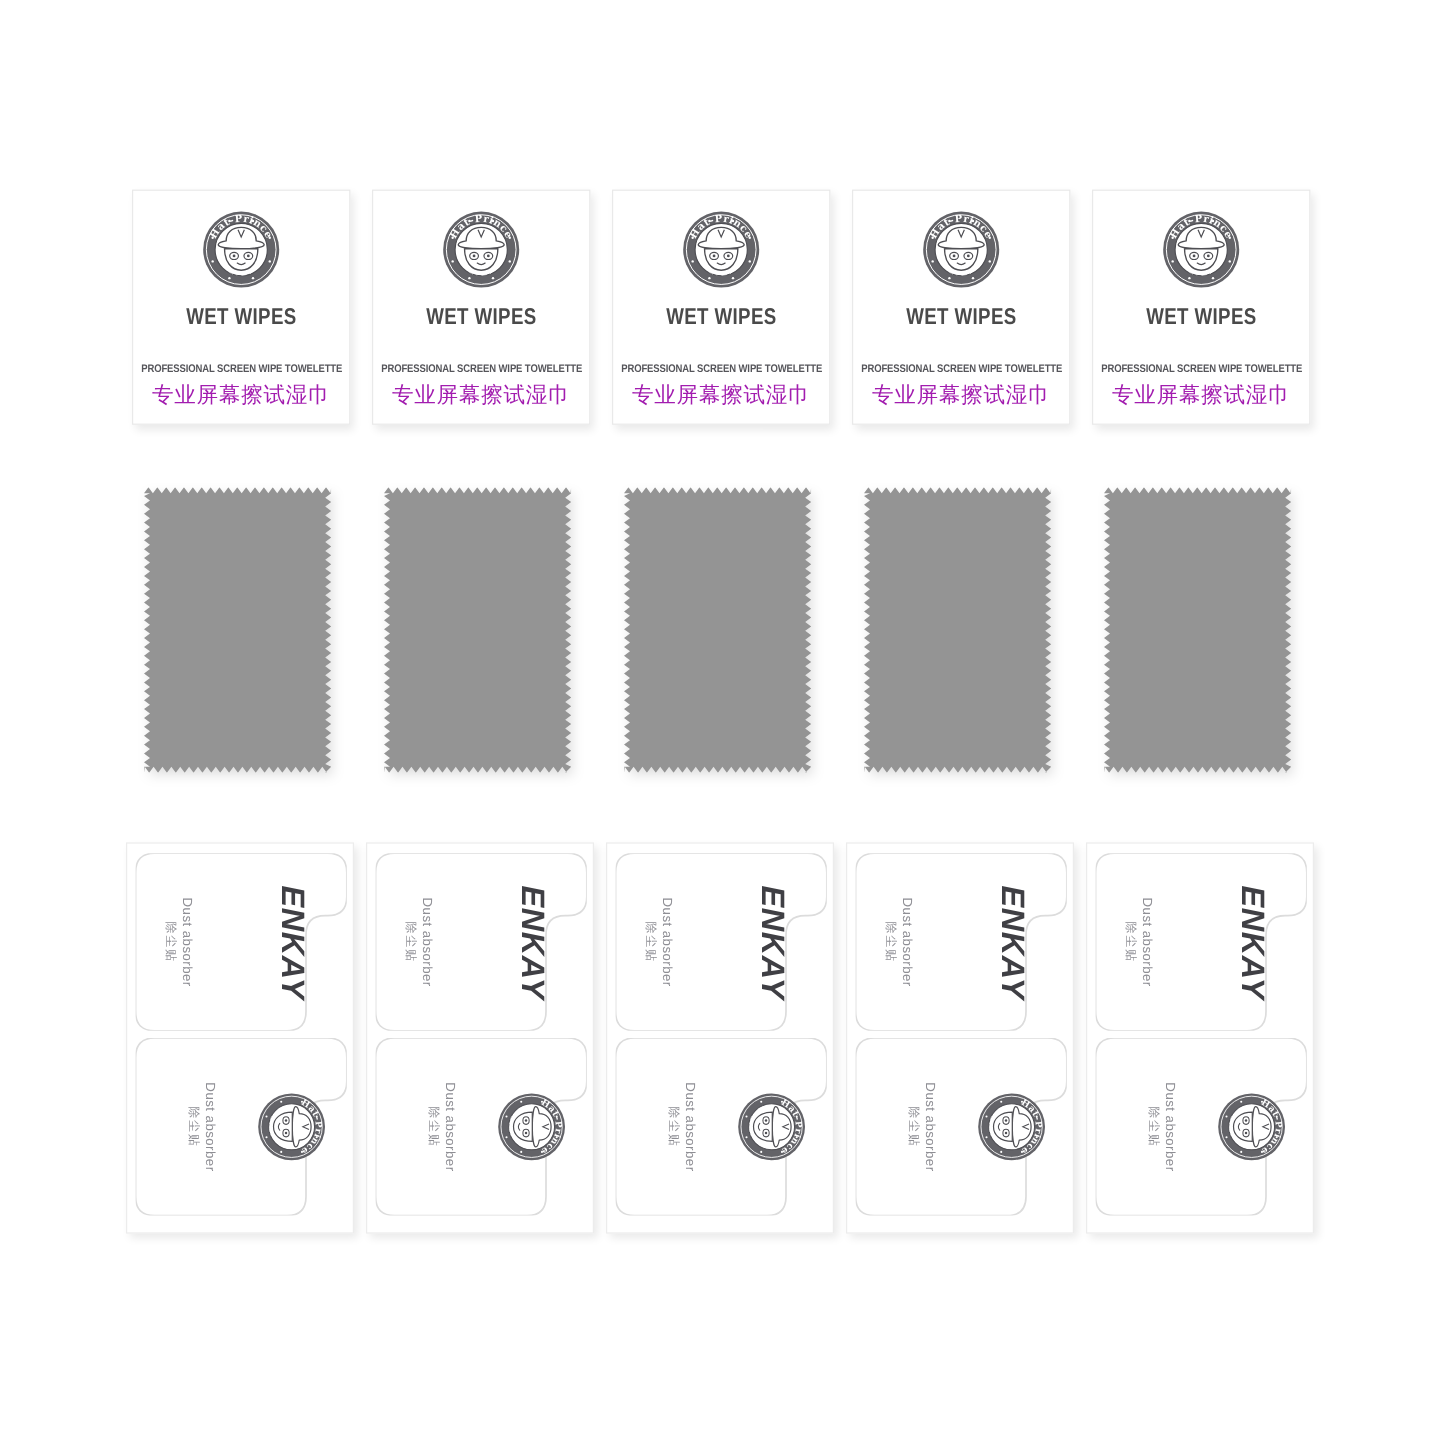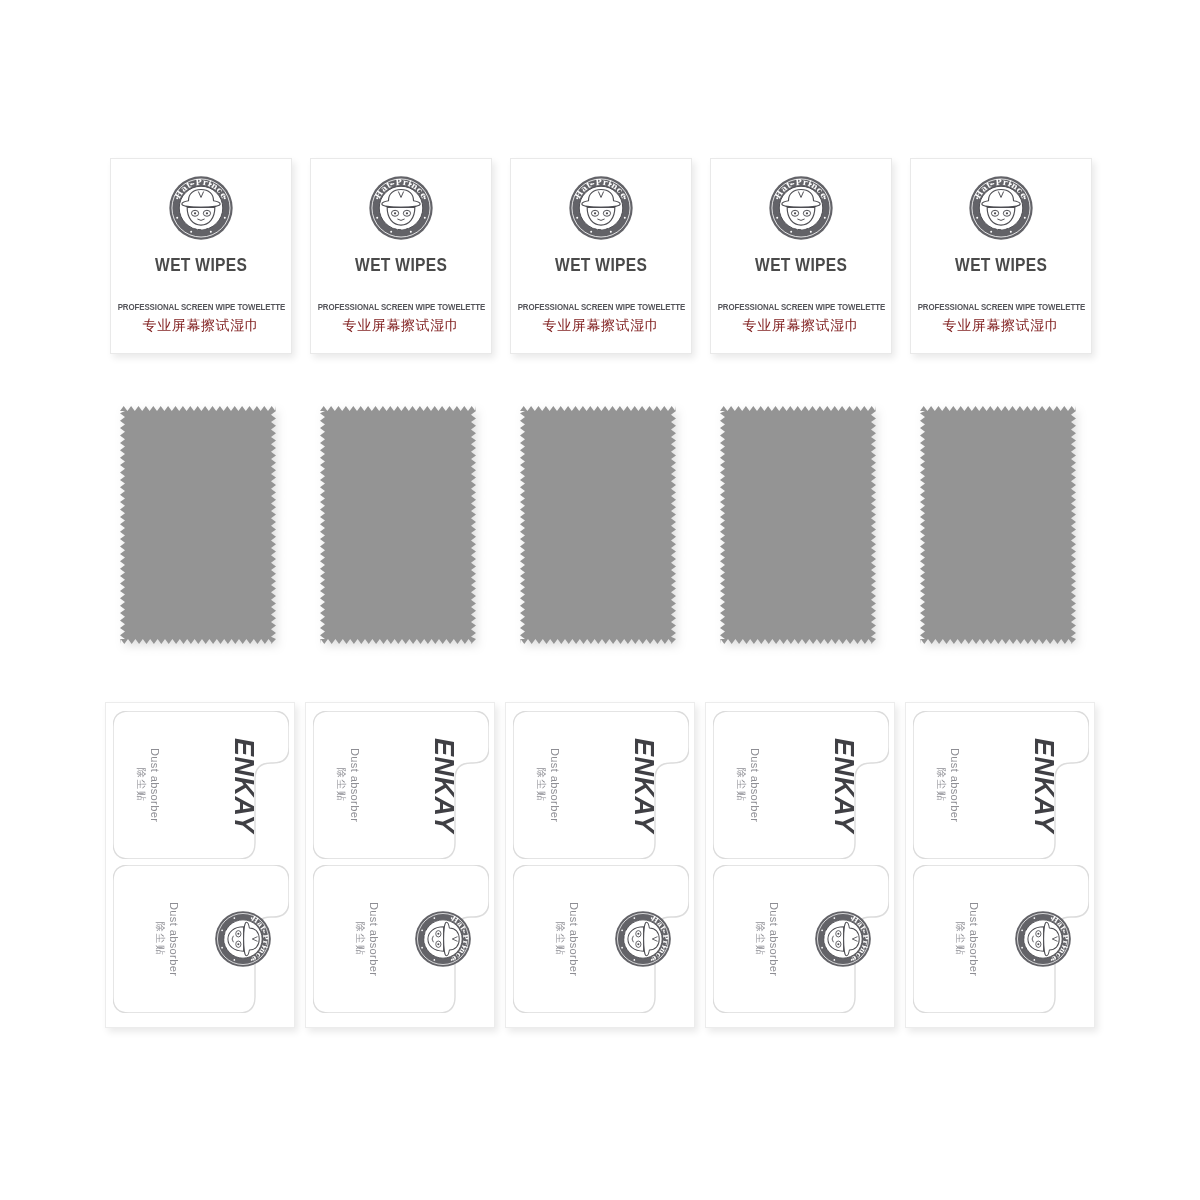--- a/index.html
+++ b/index.html
@@ -51,22 +51,22 @@
     margin-top: 26px;
     font-size: 9.2px;
     font-weight: bold;
     color: #55555a;
     letter-spacing: -0.1px;
     transform: scaleX(0.86);
     white-space: nowrap;
   }
   .sachet-cn {
     margin-top: 5px;
-    font-size: 14px;
-    color: #7f1d1d;
+    font-size: 18px;
+    color: #a21caf;
     letter-spacing: 0.6px;
     font-family: "DejaVu Sans", sans-serif;
     white-space: nowrap;
   }
 
   
   .cloth {
     position: absolute;
     width: 156px;
     height: 238px;

